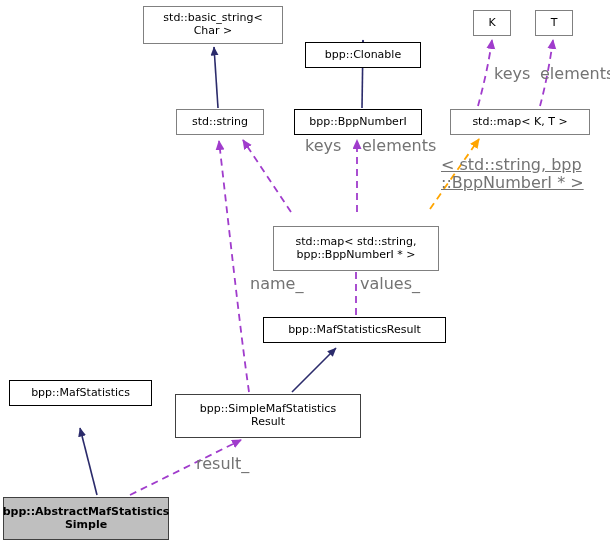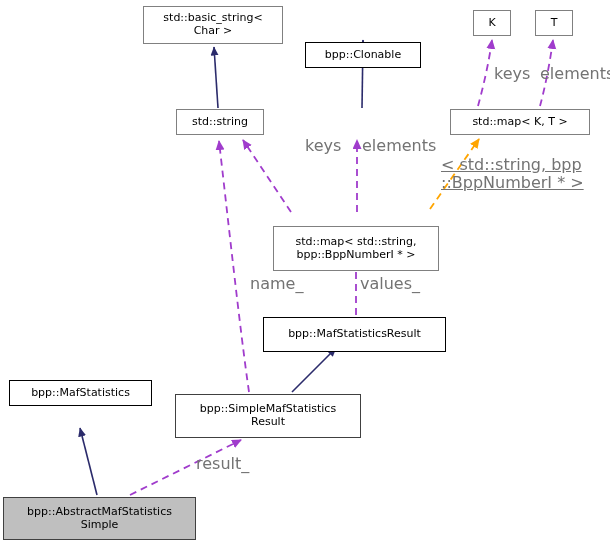--- a/index.html
+++ b/index.html
@@ -133,34 +133,35 @@
 Char &gt;</div>
 
   <div class="node solid" style="left:305px; top:10px; width:116px; height:26px;margin-top:32px;">bpp::Clonable</div>
 
   <div class="node light" style="left:473px; top:10px; width:38px; height:26px;">K</div>
 
   <div class="node light" style="left:535px; top:10px; width:38px; height:26px;">T</div>
 
   <div class="node light" style="left:176px; top:109px; width:88px; height:26px;">std::string</div>
 
+  <div class="node solid" style="left:294px; top:109px; width:128px; height:26px;">bpp::BppNumberI</div>
 
   <div class="node light" style="left:450px; top:109px; width:140px; height:26px;">std::map&lt; K, T &gt;</div>
 
   <div class="node light" style="left:273px; top:214px; width:166px; height:45px;margin-top:12px;">std::map&lt; std::string,
 bpp::BppNumberI * &gt;</div>
 
-  <div class="node solid" style="left:263px; top:317px; width:183px; height:35px;">bpp::MafStatisticsResult</div>
+  <div class="node solid" style="left:263px; top:317px; width:183px; height:26px;">bpp::MafStatisticsResult</div>
 
   <div class="node solid" style="left:9px; top:380px; width:143px; height:26px;">bpp::MafStatistics</div>
 
   <div class="node thickgray" style="left:175px; top:394px; width:186px; height:44px;">bpp::SimpleMafStatistics
 Result</div>
 
-  <div class="node current" style="left:3px; top:497px; width:193px; height:43px;">bpp::AbstractMafStatistics
+  <div class="node current" style="left:3px; top:497px; width:166px; height:43px;font-weight:bold;">bpp::AbstractMafStatistics
 Simple</div>
 
   <div class="edge-label" style="left:494px; top:65px;">keys</div>
 
   <div class="edge-label" style="left:540px; top:65px;">elements</div>
 
   <div class="edge-label" style="left:305px; top:137px;">keys</div>
 
   <div class="edge-label" style="left:362px; top:137px;">elements</div>
 

